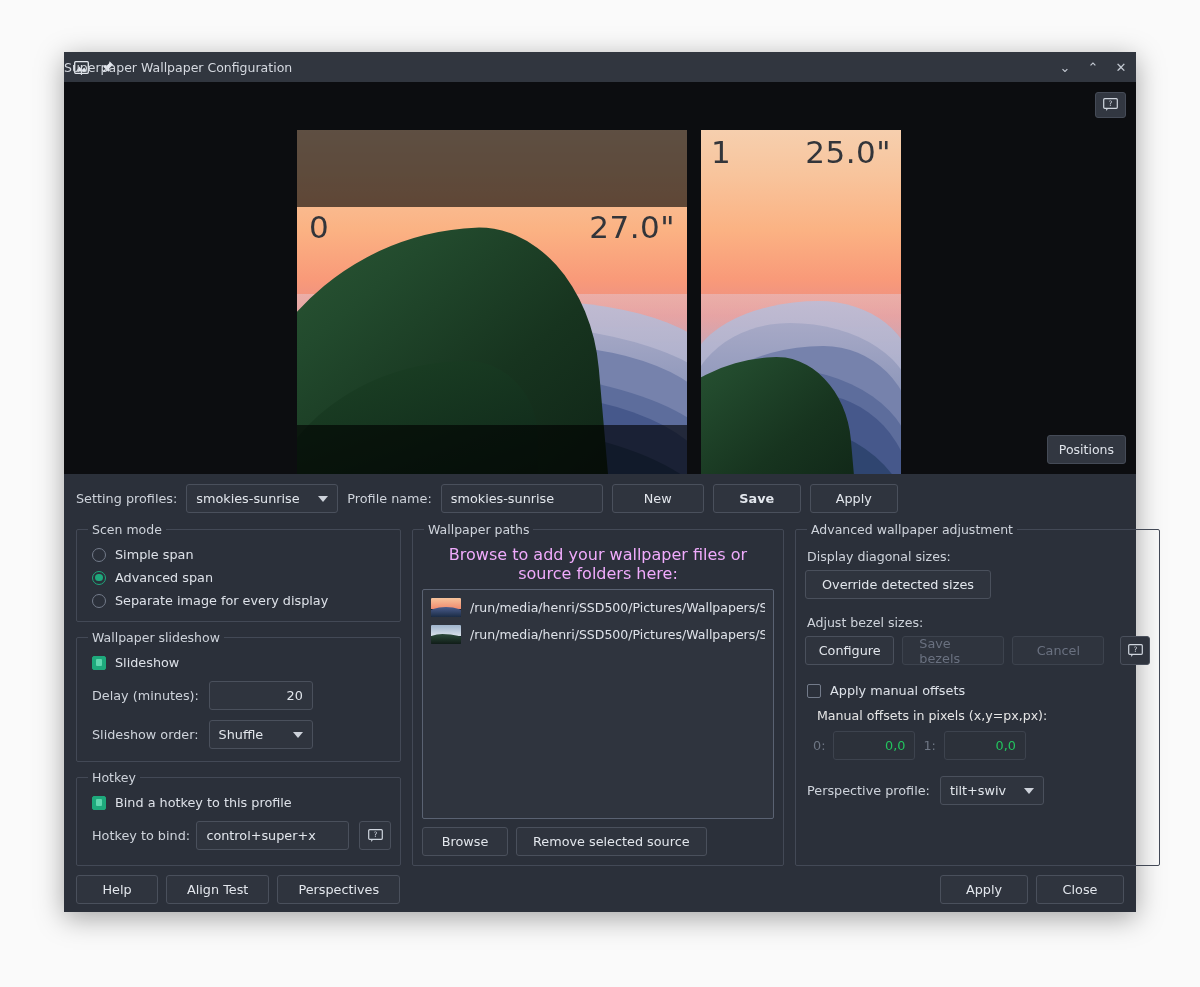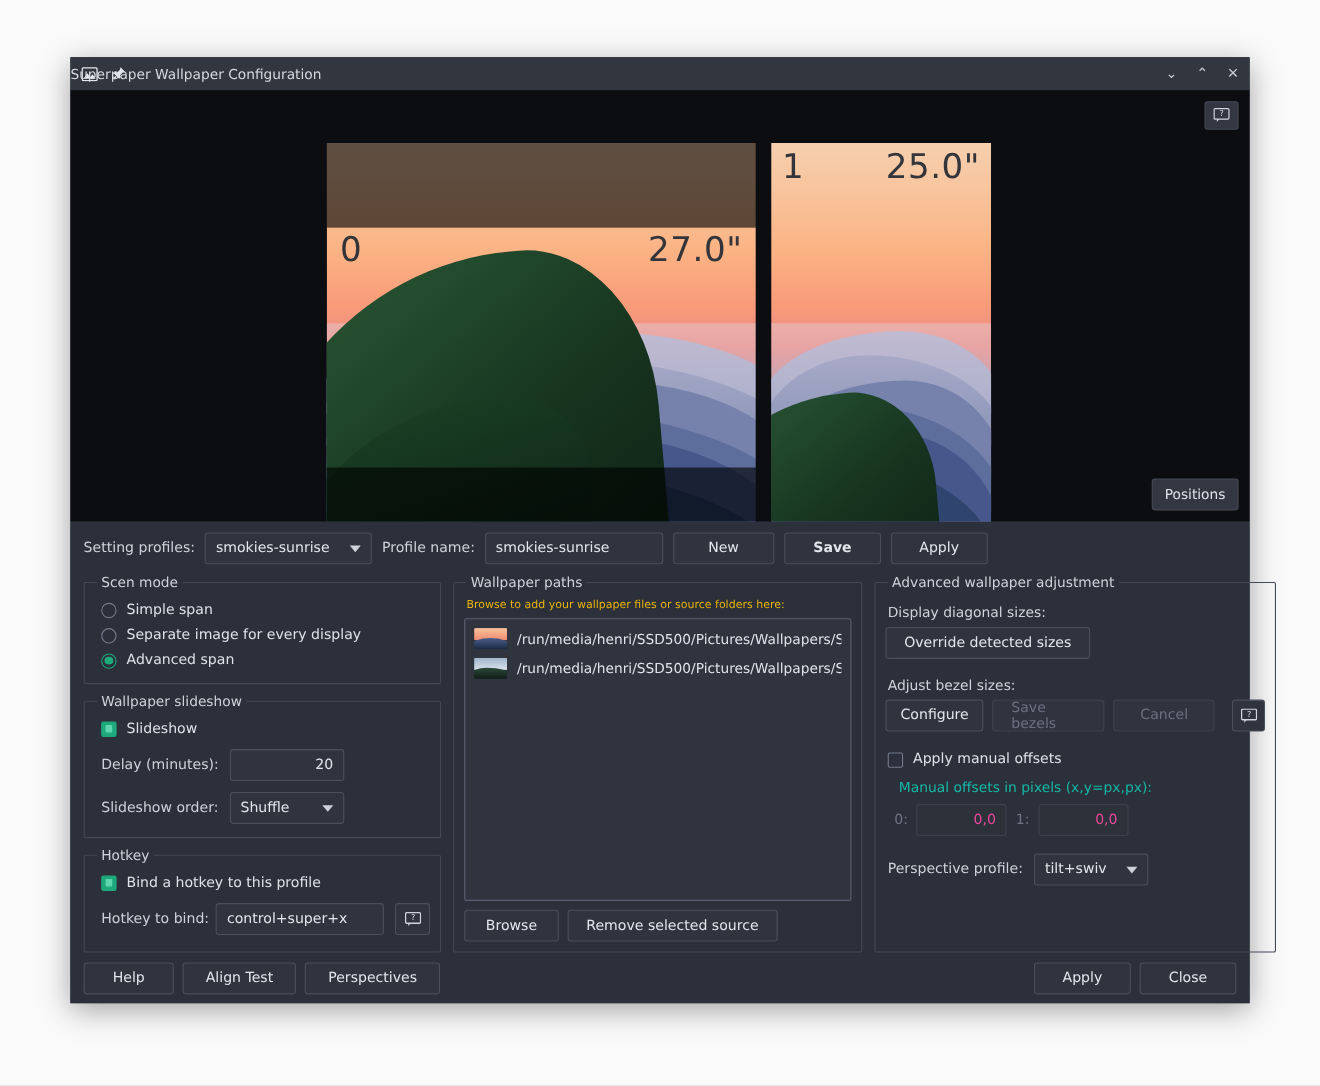--- a/index.html
+++ b/index.html
@@ -198,21 +198,21 @@
   }
   .rl { color: #dde1e8; font-size: 12.8px; }
 
   .field-row { display: flex; align-items: center; gap: 10px; padding: 7px 0 3px 6px; }
   .field-row .lbl { min-width: 0; }
   .num {
     width: 104px; justify-content: flex-end; text-align: right;
   }
 
   
-  #paths-hint { color: #eab308; font-size: 10px; padding: 2px 2px 6px 2px; }
+  #paths-hint { color: #f0abfc; font-size: 16px; padding: 2px 2px 6px 2px; text-align: center; }
   #path-list {
     flex: 1 1 auto; min-height: 0;
     background: #2f343e; border: 1px solid #5a6272; border-radius: 2px;
     overflow: hidden; padding: 4px 0;
   }
   .path-item {
     display: flex; align-items: center; gap: 9px;
     padding: 4px 8px; cursor: default;
   }
   .thumb {
@@ -227,32 +227,32 @@
   .thumb.alt .t-sky { background: linear-gradient(180deg,#9fb4cc,#d9e1ea); }
   .thumb.alt .t-mt { background: linear-gradient(180deg,#2c4a3a,#101d18); border-radius: 40% 60% 0 0 / 60% 60% 0 0; }
   .path-text {
     color: #dfe3ea; font-size: 12.5px; white-space: nowrap;
     overflow: hidden;
   }
   #path-buttons { display: flex; gap: 8px; padding-top: 8px; }
 
   
   .sub-lbl { color: #ced3db; font-size: 12.6px; padding: 6px 2px 6px 2px; }
-  .sub-lbl.dim { color: #14b8a6; }
+  .sub-lbl.dim { color: #e5e5e5; }
   .btn-row { display: flex; gap: 8px; align-items: center; padding-bottom: 2px; }
   .iconbtn {
     background: #2f343e; border: 1px solid #4a505c; border-radius: 3px;
     width: 33px; height: 29px; display: inline-flex;
     align-items: center; justify-content: center; cursor: default;
   }
   .offset-row { display: flex; align-items: center; gap: 8px; padding: 2px 2px 8px 8px; }
   .offset-row .lbl { color: #6e7684; }
   .off-in {
     width: 82px; justify-content: flex-end;
-    background: #2c313a; border-color: #3d434e; color: #ec4899;
+    background: #2c313a; border-color: #3d434e; color: #22c55e;
   }
   .persp-row { display: flex; align-items: center; gap: 10px; padding: 8px 2px 2px 2px; }
   .persp-combo { width: 104px; }
 
   
   #bottom-bar {
     display: flex; align-items: center; gap: 8px;
     padding-top: 9px;
   }
   #bottom-right { margin-left: auto; display: flex; gap: 8px; }
@@ -372,26 +372,26 @@
 
       <div id="col-left">
 
         <fieldset class="group">
           <legend>Scen mode</legend>
           <div class="radio-row">
             <span class="radio"></span>
             <span class="rl">Simple span</span>
           </div>
           <div class="radio-row">
+            <span class="radio on"></span>
+            <span class="rl">Advanced span</span>
+          </div>
+          <div class="radio-row">
             <span class="radio"></span>
             <span class="rl">Separate image for every display</span>
-          </div>
-          <div class="radio-row">
-            <span class="radio on"></span>
-            <span class="rl">Advanced span</span>
           </div>
         </fieldset>
 
         <fieldset class="group">
           <legend>Wallpaper slideshow</legend>
           <div class="check-row">
             <span class="cbox on"></span>
             <span class="rl">Slideshow</span>
           </div>
           <div class="field-row">

